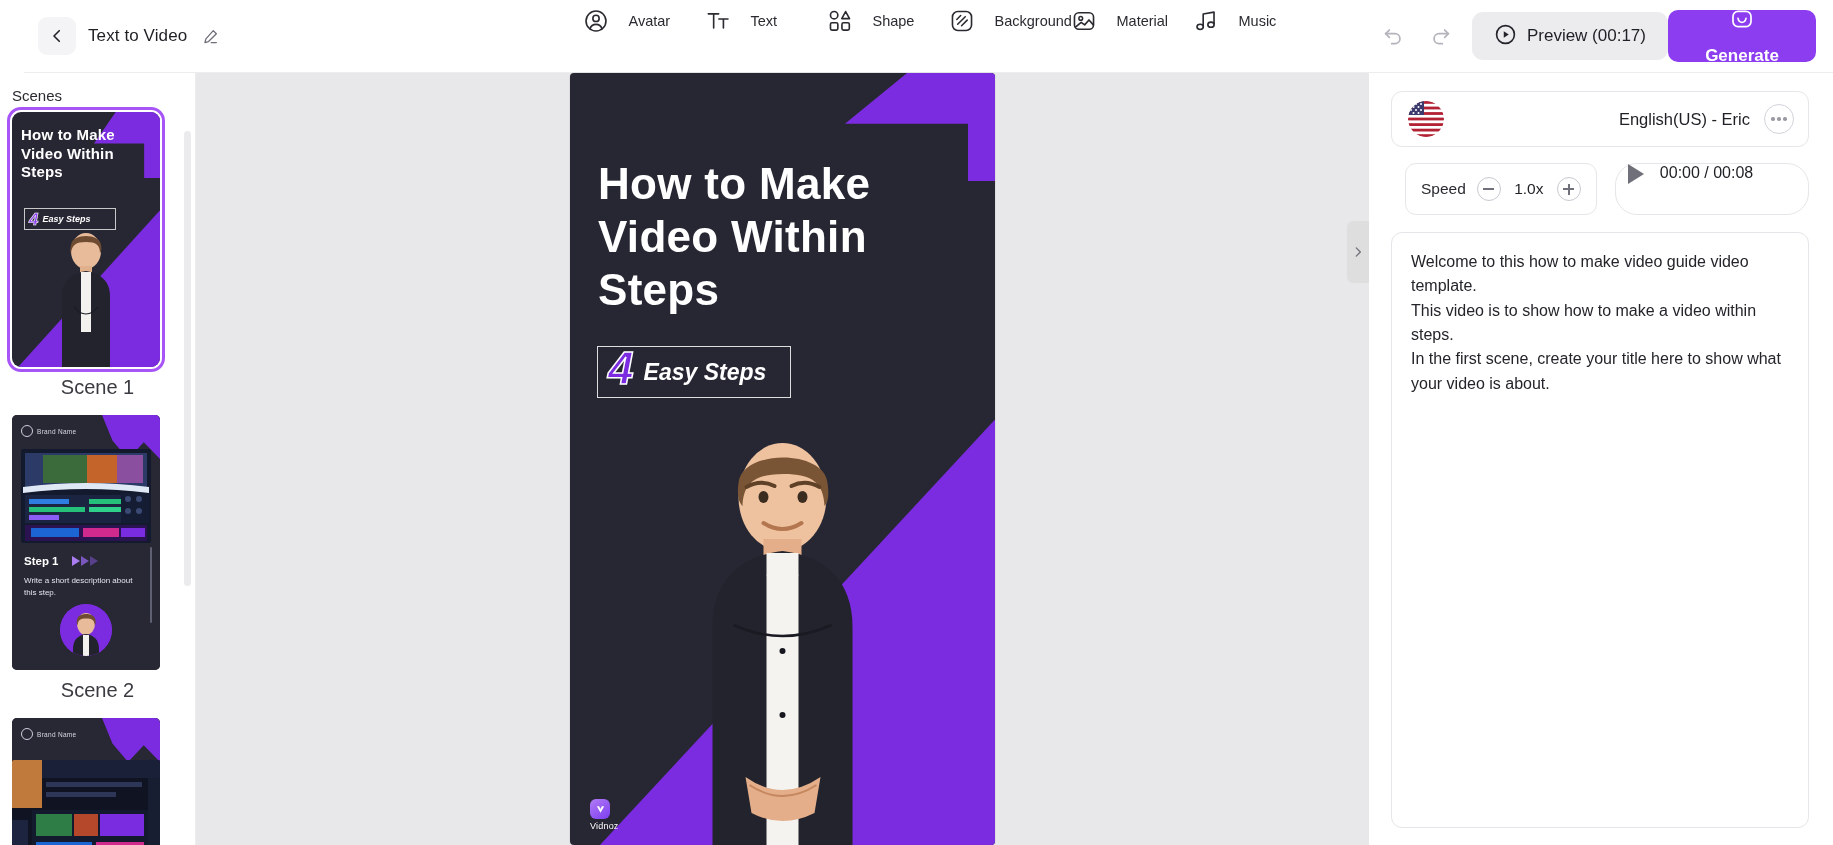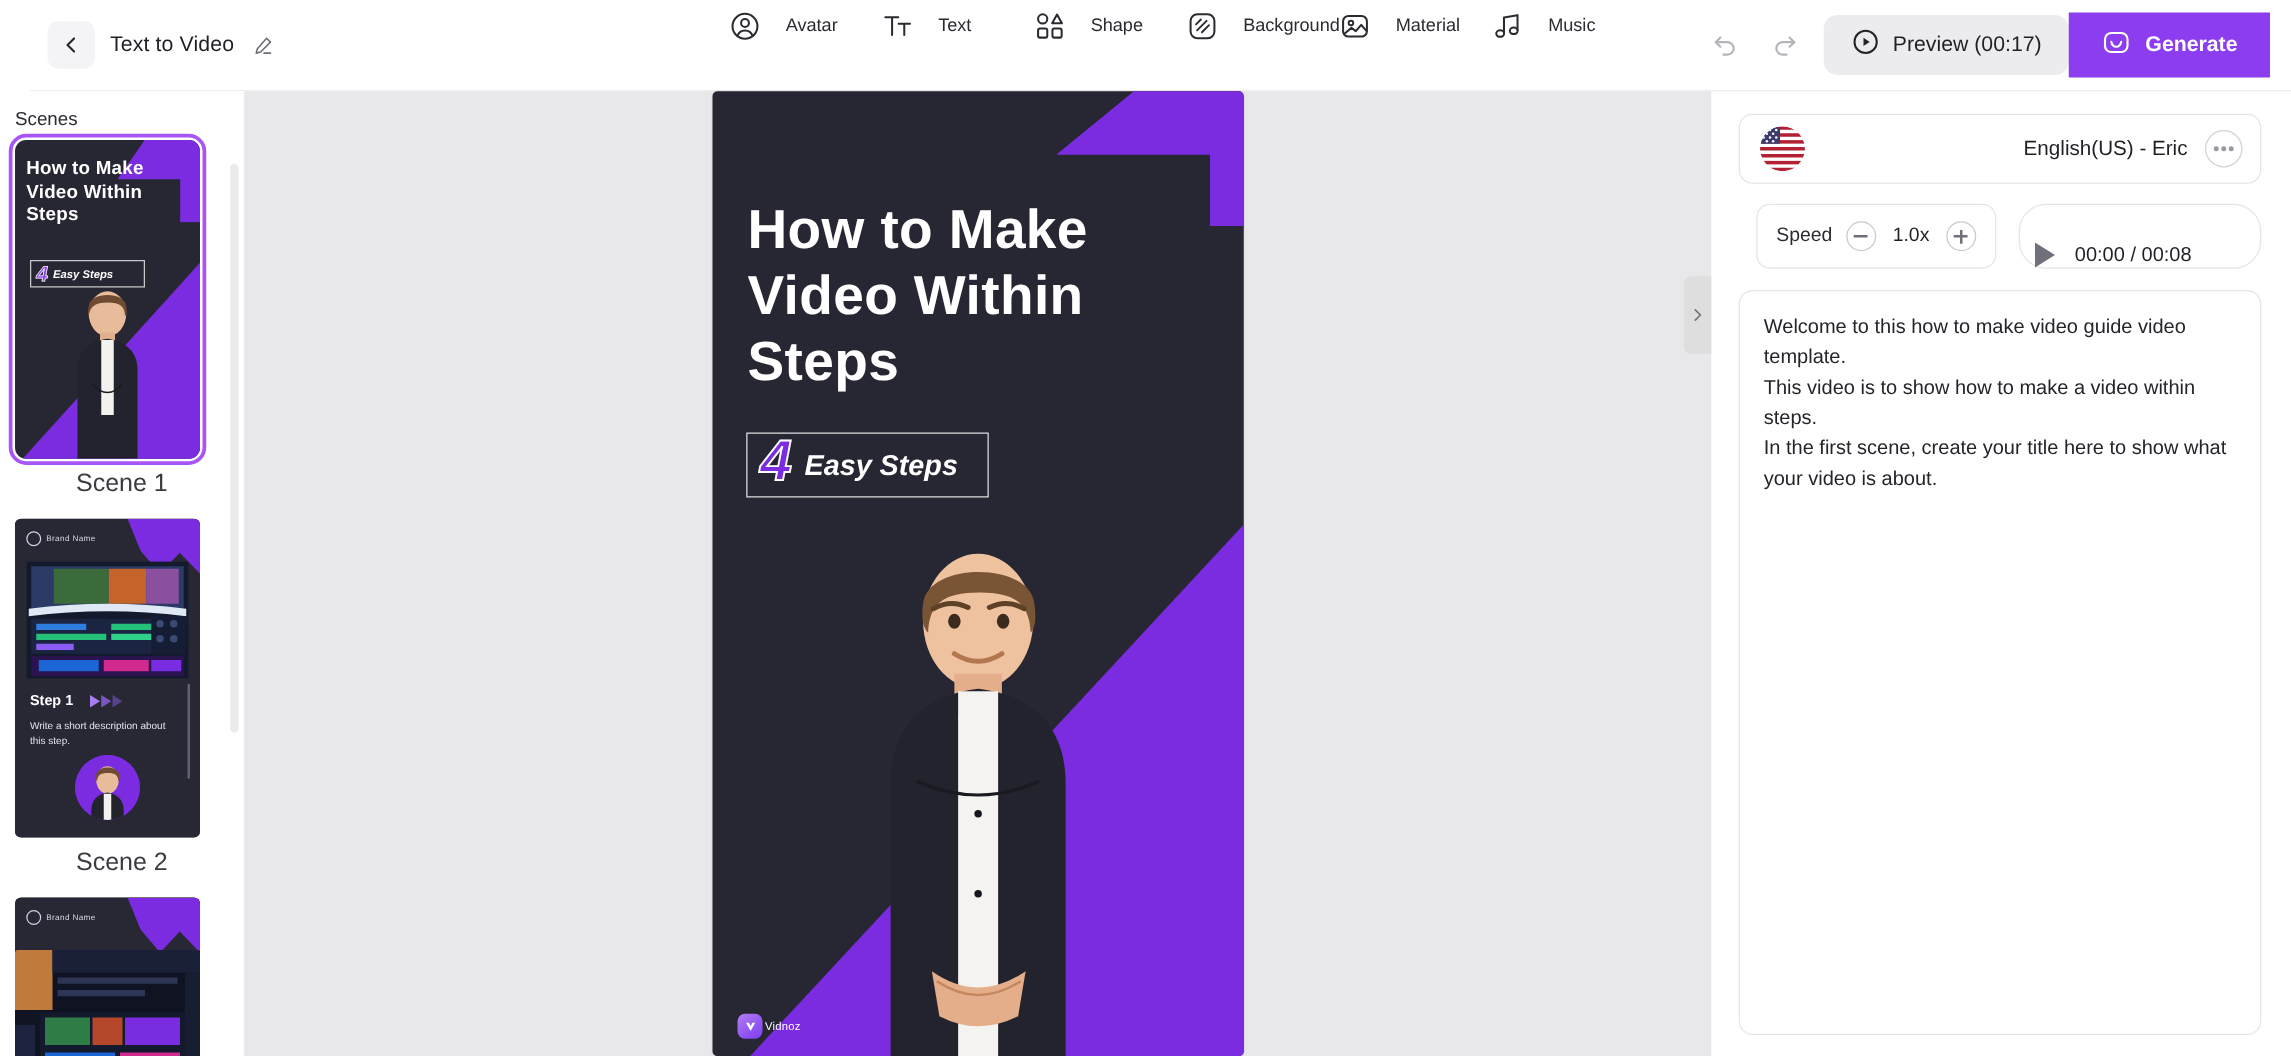--- a/index.html
+++ b/index.html
@@ -56,23 +56,23 @@
   .hist-btn { width: 34px; height: 30px; display:flex; align-items:center; justify-content:center; cursor:pointer; }
   .btn-preview {
     height: 48px; min-width: 195px;
     background: #ececee; border-radius: 11px;
     display: flex; align-items: center; justify-content: center; gap: 10px;
     padding: 0 22px; cursor: pointer;
   }
   .btn-preview .lbl { font-size: 17px; color: #1f2025; }
   .btn-generate {
     height: 52px; min-width: 148px;
-    background: #8c3df0; border-radius: 0;
+    background: #8c3df0; border-radius: 10px;
     display: flex; align-items: center; justify-content: center; gap: 11px;
-    padding: 0 26px; cursor: pointer;
+    padding: 0 26px; cursor: pointer; flex-direction: column;
   }
   .btn-generate .lbl { font-size: 17px; color: #ffffff; font-weight: 600; }
 
   
   .body { flex: 1; display: flex; min-height: 0; }
 
   
   .scenes-rail {
     width: 196px; min-width: 196px;
     background: #ffffff;
@@ -192,21 +192,21 @@
     font-size: 46px; font-weight: 900; font-style: italic; color: #7c2ce0;
     -webkit-text-stroke: 1.5px #ffffff; line-height: .92; margin-top:-8px;
   }
   .stage-badge .txt { font-size: 23px; font-style: italic; font-weight: 600; color:#ffffff; }
   .stage-person {
     position: absolute; left: 50%; transform: translateX(-50%); bottom: 0;
     width: 275px; height: 420px;
   }
   .stage-logo {
     position: absolute; left: 20px; bottom: 14px;
-    display:flex; flex-direction: row; align-items:center; gap:2px;
+    display:flex; flex-direction: column; align-items:flex-start; gap:2px;
   }
   .stage-logo .mark {
     width: 20px; height: 20px; border-radius: 6px;
     background: linear-gradient(145deg,#b27cf5,#7b3df0);
     display:flex; align-items:center; justify-content:center;
   }
   .stage-logo .nm { font-size: 9px; color: #ffffff; letter-spacing:.2px; }
 
   .panel-toggle {
     position: absolute; right: 0; top: 148px;
@@ -256,21 +256,21 @@
     display:flex; align-items:center; justify-content:center;
     cursor: pointer; position: relative; flex: 0 0 24px;
   }
   .circ-btn:before { content:""; position:absolute; width:11px; height:1.6px; background:#6f7079; }
   .circ-btn.plus:after { content:""; position:absolute; width:1.6px; height:11px; background:#6f7079; }
   .speed-val { font-size: 15.5px; color: #1f2025; min-width: 34px; text-align:center; }
 
   .play-box {
     flex: 1; height: 52px;
     border: 1px solid #e6e6ea; border-radius: 22px;
-    display: flex; align-items: flex-end; gap: 16px; padding: 0 12px;
+    display: flex; align-items: flex-start; gap: 16px; padding: 0 12px;
   }
   .play-tri {
     width: 0; height: 0; cursor: pointer;
     border-left: 16px solid #6f7079;
     border-top: 10px solid transparent;
     border-bottom: 10px solid transparent;
   }
   .time-lbl { font-size: 16px; color: #1f2025; }
 
   .text-box {

